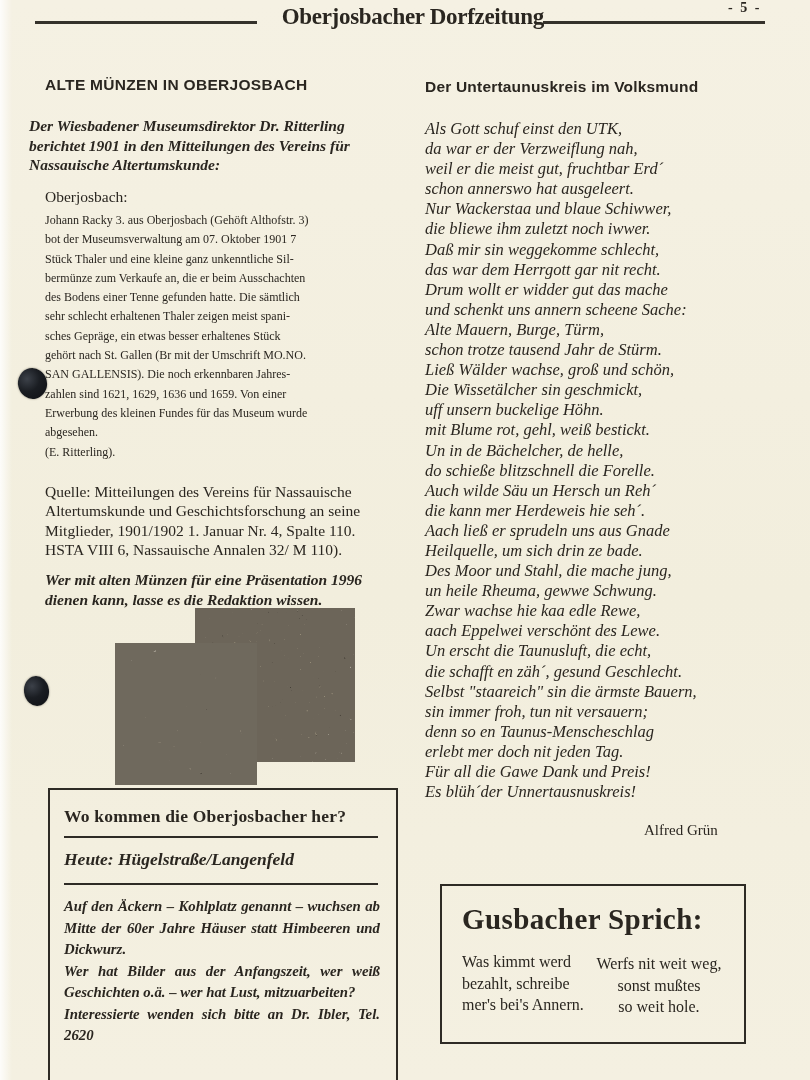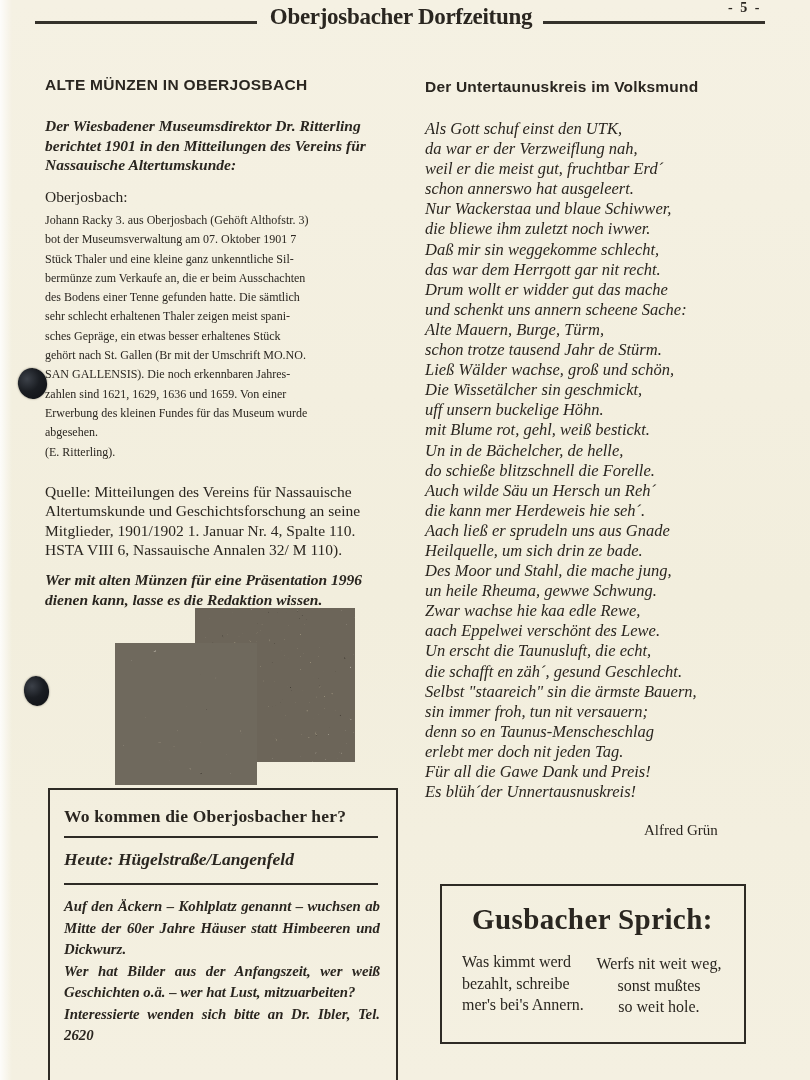--- a/index.html
+++ b/index.html
@@ -22,31 +22,31 @@
   
   .pageno {
     position: absolute; top: 0px; left: 728px;
     font-size: 14px; font-weight: bold; letter-spacing: 2px;
   }
   .rule { position: absolute; top: 21px; height: 3px; background: #35322b; }
   .rule-left  { left: 35px;  width: 222px; }
   .rule-right { left: 543px; width: 222px; }
   .masthead {
     position: absolute; top: 4px; left: 258px; width: 286px;
-    text-align: center; font-size: 23px; font-weight: bold;
+    text-align: right; font-size: 23px; font-weight: bold;
     letter-spacing: -0.3px; white-space: nowrap;
   }
   .art-title {
     position: absolute; left: 45px; top: 76px;
     font-family: "Liberation Sans", sans-serif;
     font-weight: bold; font-size: 15.5px; letter-spacing: 0.3px;
     white-space: nowrap;
   }
   .art-lead {
-    position: absolute; left: 45px; top: 116px;
+    position: absolute; left: 29px; top: 116px;
     font-weight: bold; font-style: italic; font-size: 15.5px;
   }
   .art-lead > div { line-height: 19.5px; white-space: nowrap; }
   .art-salutation { position: absolute; left: 45px; top: 188px; font-size: 15.5px; }
   .art-body { position: absolute; left: 45px; top: 211px; font-size: 12px; }
   .art-body > div { line-height: 19.3px; white-space: nowrap; }
   .art-source { position: absolute; left: 45px; top: 482px; font-size: 15.5px; }
   .art-source > div { line-height: 19.3px; white-space: nowrap; }
   .art-cta {
     position: absolute; left: 45px; top: 570px;
@@ -87,21 +87,21 @@
   .poem { position: absolute; left: 425px; top: 119px; font-style: italic; font-size: 16.5px; }
   .poem > div { line-height: 20.1px; white-space: nowrap; }
   .poem-author { position: absolute; left: 628px; top: 822px; font-size: 15px; margin-left: 16px; }
 
   
   .saying-box {
     position: absolute; left: 440px; top: 884px;
     width: 306px; height: 160px; box-sizing: border-box;
     border: 2.5px solid #2e2b25; padding: 17px 14px 0 20px;
   }
-  .saying-title { font-size: 29px; font-weight: bold; letter-spacing: 0.4px; margin-left: 10px; white-space: nowrap; }
+  .saying-title { font-size: 29px; font-weight: bold; letter-spacing: 0.4px; margin-left: 0; white-space: nowrap; }
   .saying-row { display: flex; margin-top: 15px; }
   .saying-left  { width: 47%; font-size: 16px; }
   .saying-left > div  { line-height: 21.5px; white-space: nowrap; }
   .saying-right { width: 53%; text-align: center; font-size: 16px; padding-top: 2px; }
   .saying-right > div { line-height: 21.5px; white-space: nowrap; }
 </style>
 </head>
 <body>
 
 <div class="page">

